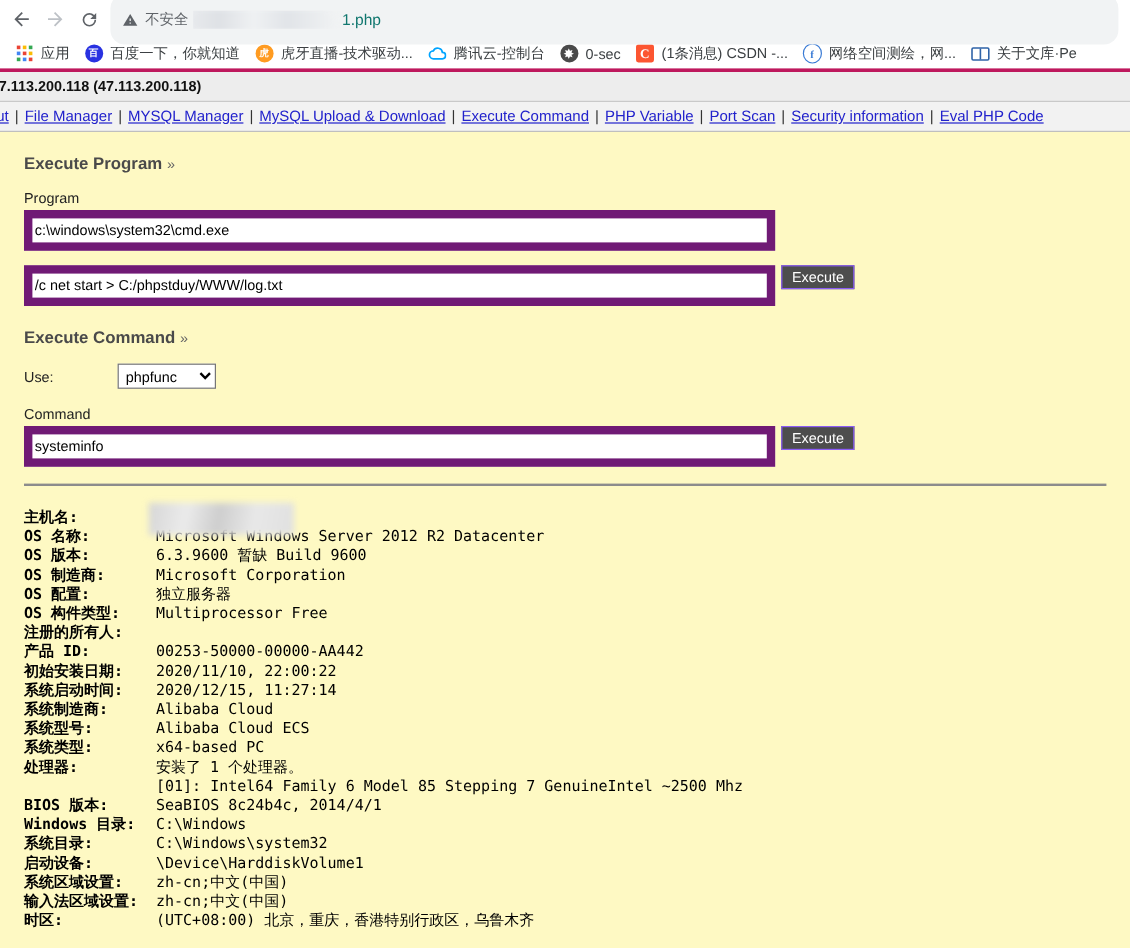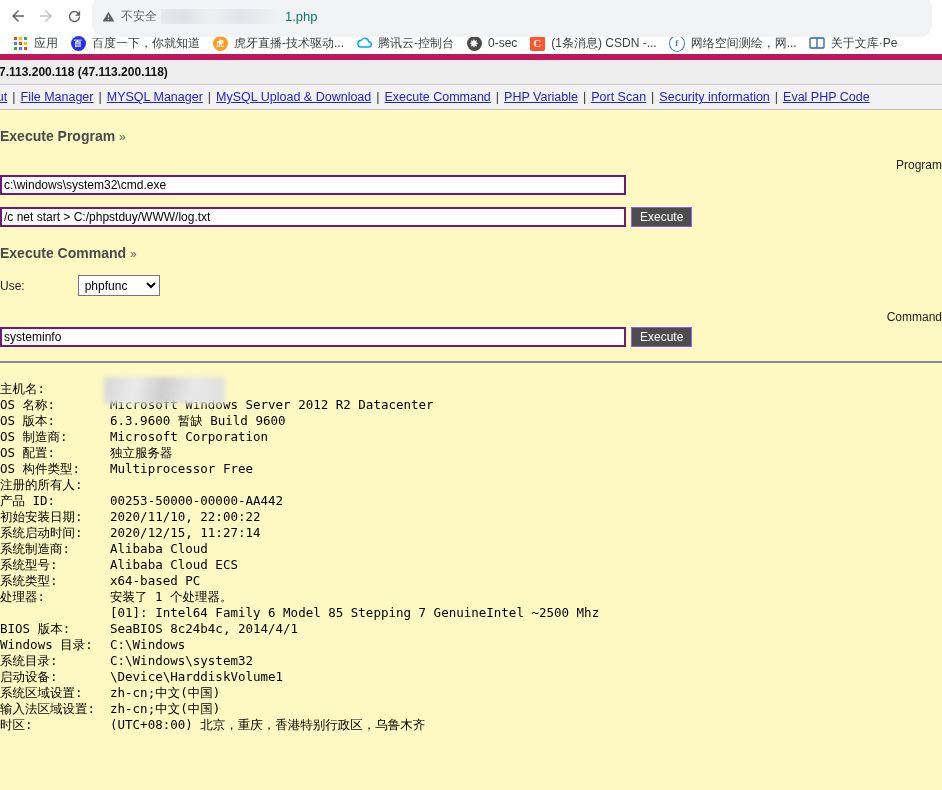--- a/index.html
+++ b/index.html
@@ -90,21 +90,21 @@
   }
 
   
   .bookmarks-bar {
     height: 28px;
     background: #ffffff;
     display: flex;
     align-items: center;
     padding: 0 6px;
     box-sizing: border-box;
-    border-bottom: 6px solid #be185d;
+    border-bottom: 3px solid #be185d;
     overflow: hidden;
     white-space: nowrap;
   }
   .bm {
     display: flex;
     align-items: center;
     height: 22px;
     padding: 0 6px;
     flex: 0 0 auto;
     border-radius: 3px;
@@ -189,47 +189,46 @@
     font-family: "Liberation Sans", sans-serif;
   }
   .shell-nav a:first-child { margin-left: -24px; }
   .shell-nav .sep {
     font-size: 12.5px;
     color: #333;
     padding: 0 5px;
   }
 
   .content {
-    padding: 0 0;
+    padding: 0 20px;
   }
   .sec-title {
     font-size: 14px;
     font-weight: bold;
     color: #4a4a4a;
     margin: 18px 0 14px 0;
     font-family: "Liberation Sans", sans-serif;
   }
   .sec-title .chev { font-weight: normal; color:#666; font-size: 12px;}
 
   .fld-label {
     font-size: 12px;
     color: #222;
     margin-bottom: 3px;
     font-family: "Liberation Sans", sans-serif;
-    text-align: right;
   }
   .row {
     display: flex;
     align-items: flex-start;
     margin-bottom: 12px;
   }
   .txt-input {
     width: 626px;
-    height: 20px;
-    border: 2px solid #701a75;
+    height: 34px;
+    border: 7px solid #701a75;
     background: #ffffff;
     font-size: 12px;
     color: #000;
     padding: 1px 2px;
     box-sizing: border-box;
     font-family: "Liberation Sans", sans-serif;
     outline: none;
     border-radius: 0;
   }
   .exec-btn {
@@ -284,20 +283,21 @@
     font-family: "DejaVu Sans Mono", "Liberation Mono", monospace;
     font-size: 12.5px;
     line-height: 16px;
     color: #000;
   }
   .si-row { display: flex; }
   .si-key {
     width: 110px;
     flex: 0 0 110px;
     white-space: nowrap;
+    font-weight: bold;
   }
   .si-val { white-space: pre; }
   .si-cont { padding-left: 110px; white-space: pre; }
 
   .host-redact {
     position: absolute;
     left: 104px;
     top: -4px;
     width: 121px;
     height: 27px;

